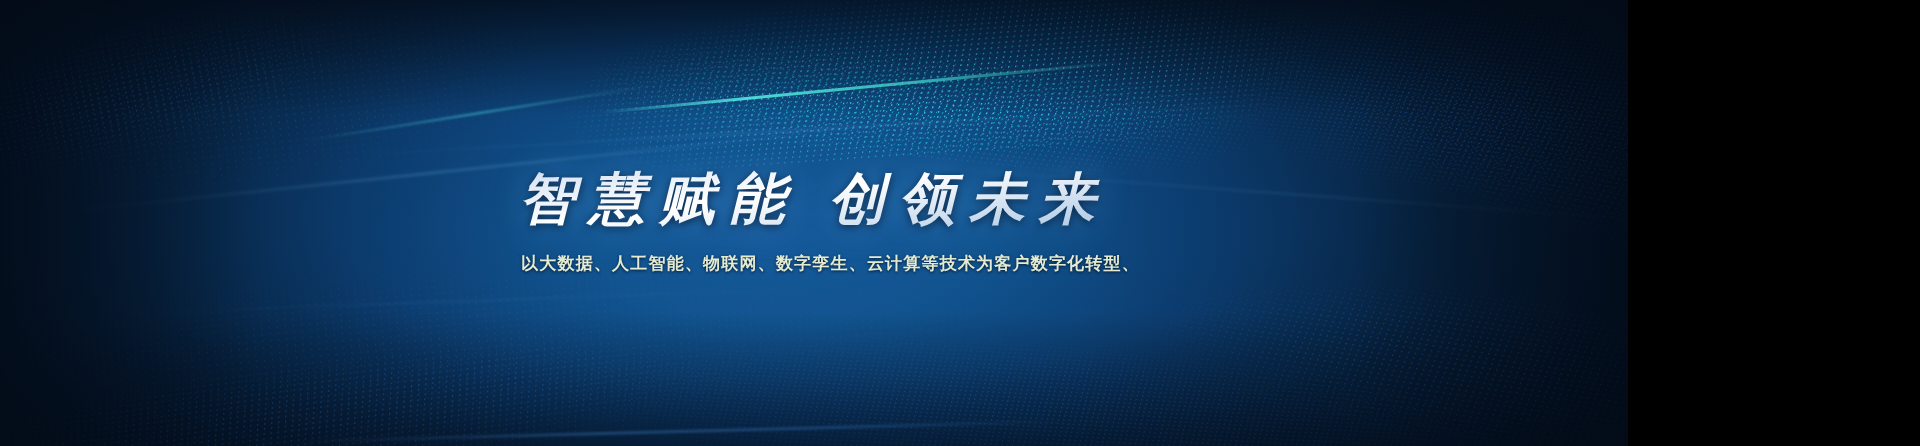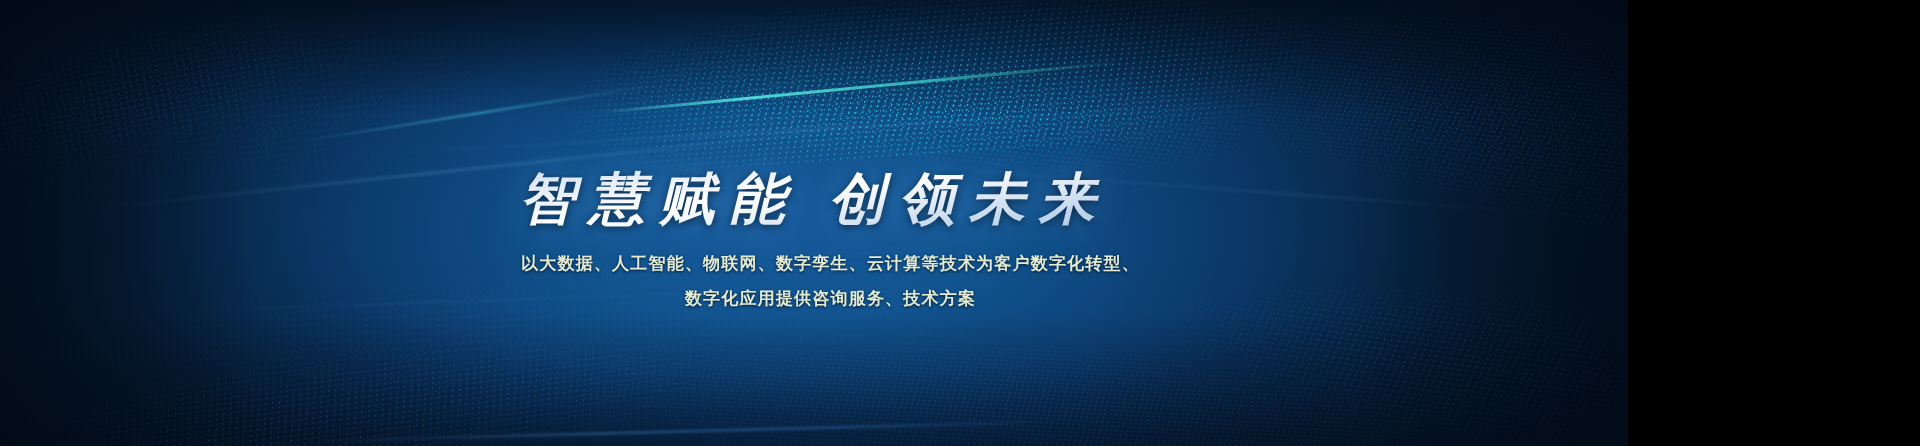--- a/index.html
+++ b/index.html
@@ -287,17 +287,16 @@
   <div class="streak s4"></div>
 
   <div class="bg-vignette"></div>
   <div class="bg-corner-dark"></div>
 
   <div class="content">
     <h1 class="headline"><span>智慧赋能</span><span class="gap"></span><span>创领未来</span></h1>
 
     <p class="subtitle">
       <span class="line">以大数据、人工智能、物联网、数字孪生、云计算等技术为客户数字化转型、</span>
-      <span class="line">数字化应用提供咨询服务、技术方案</span>
     </p>
   </div>
 
 </div>
 
 </body></html>

